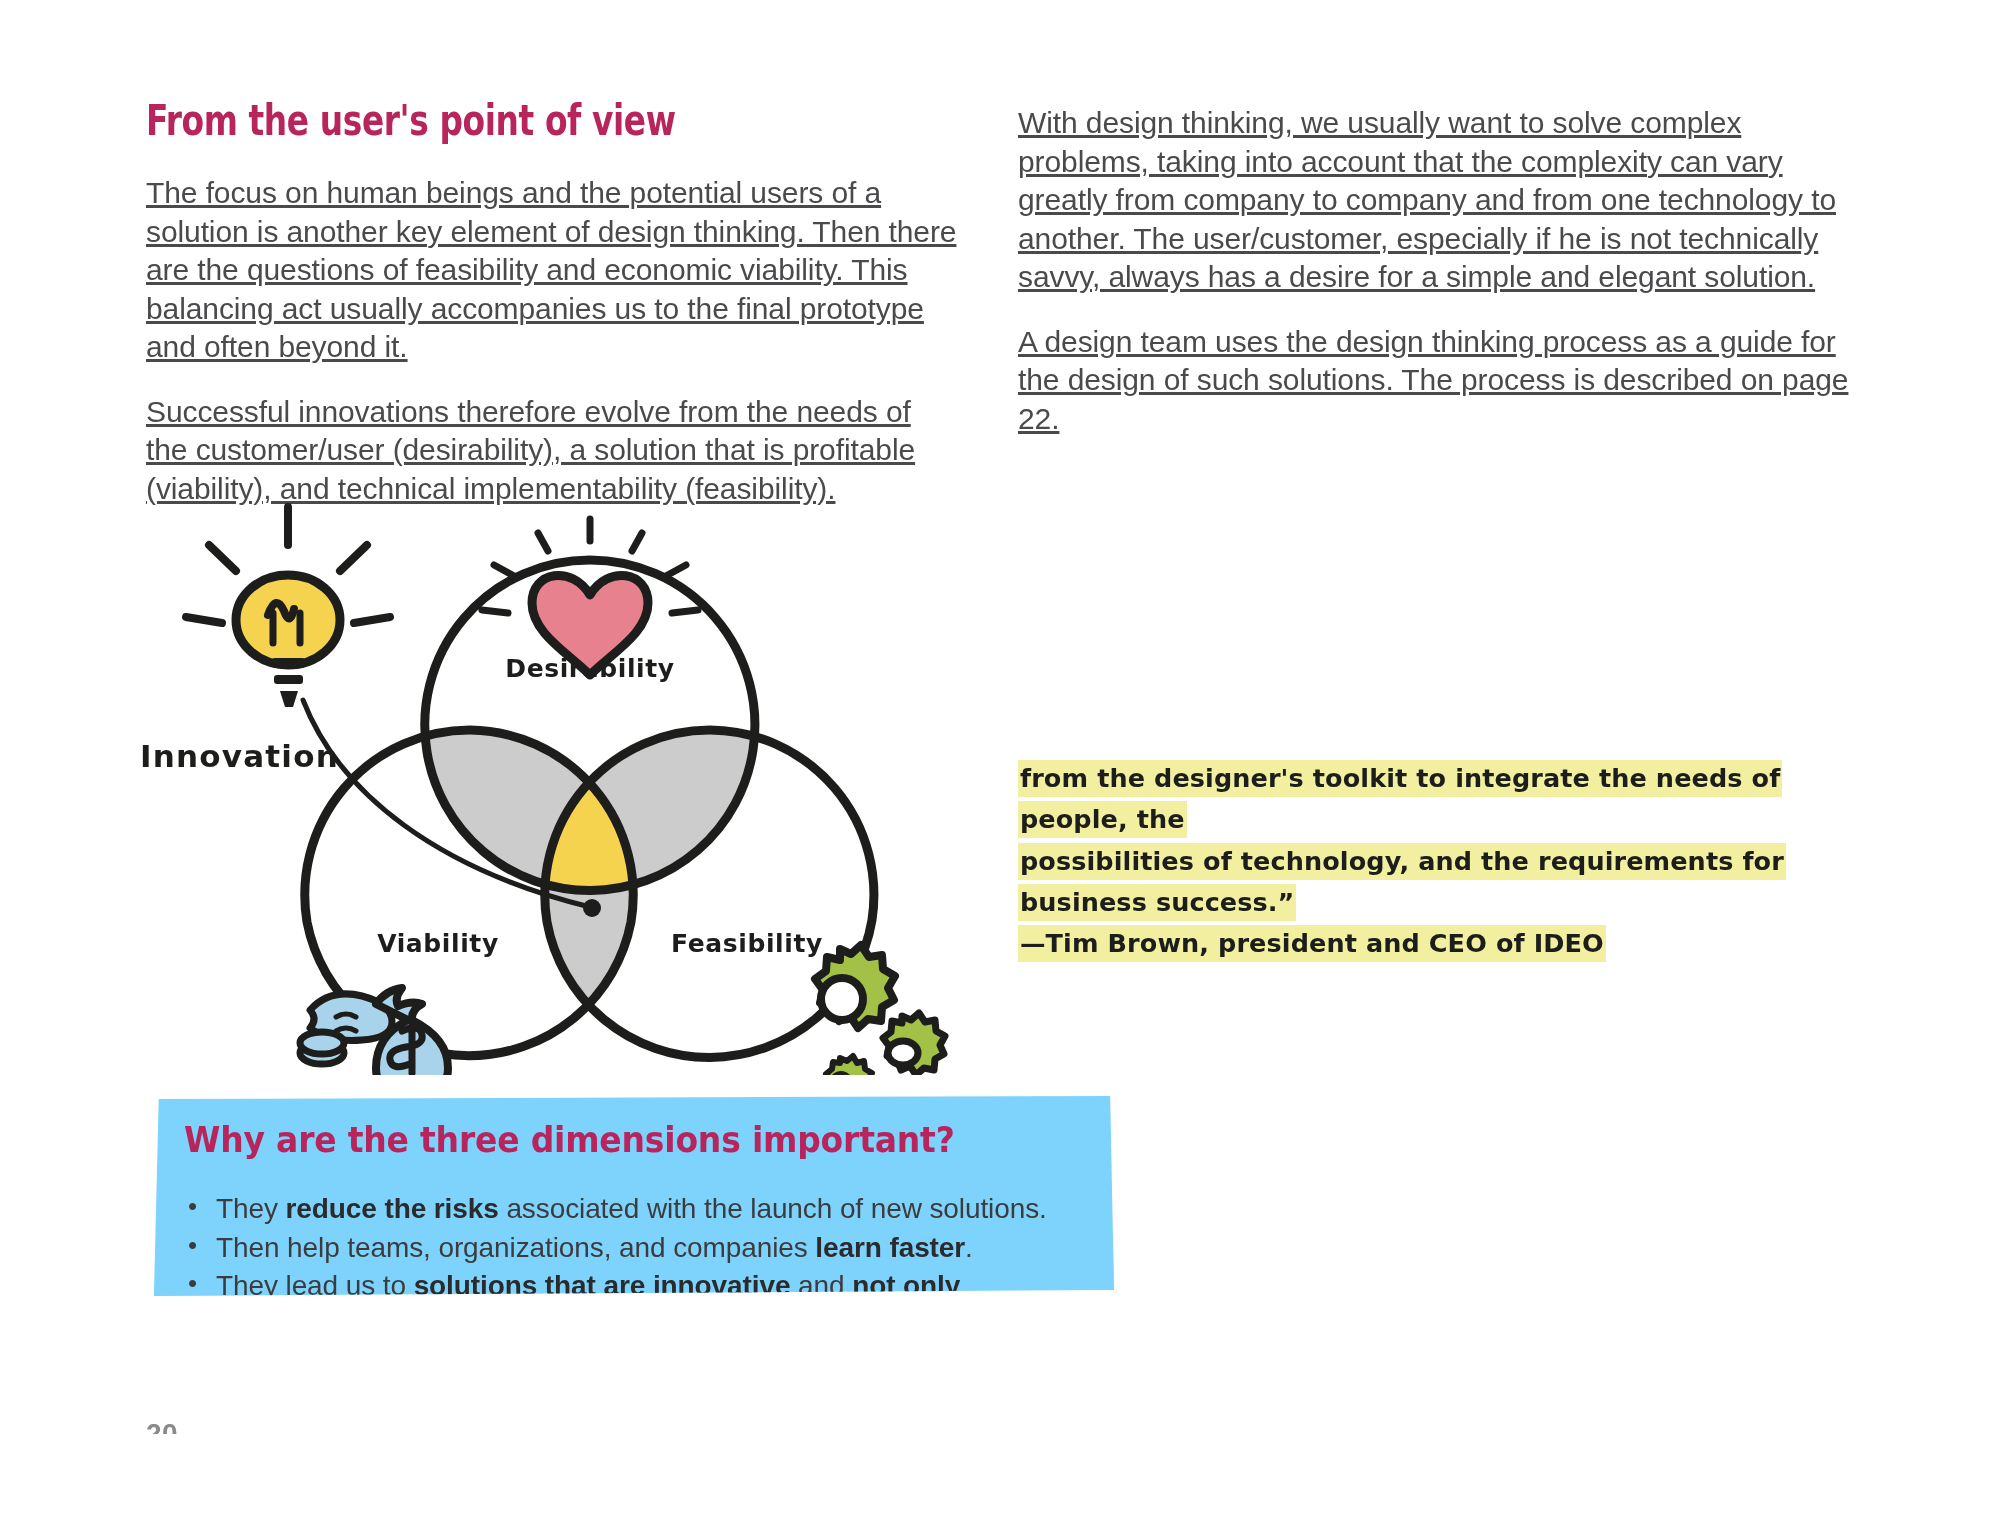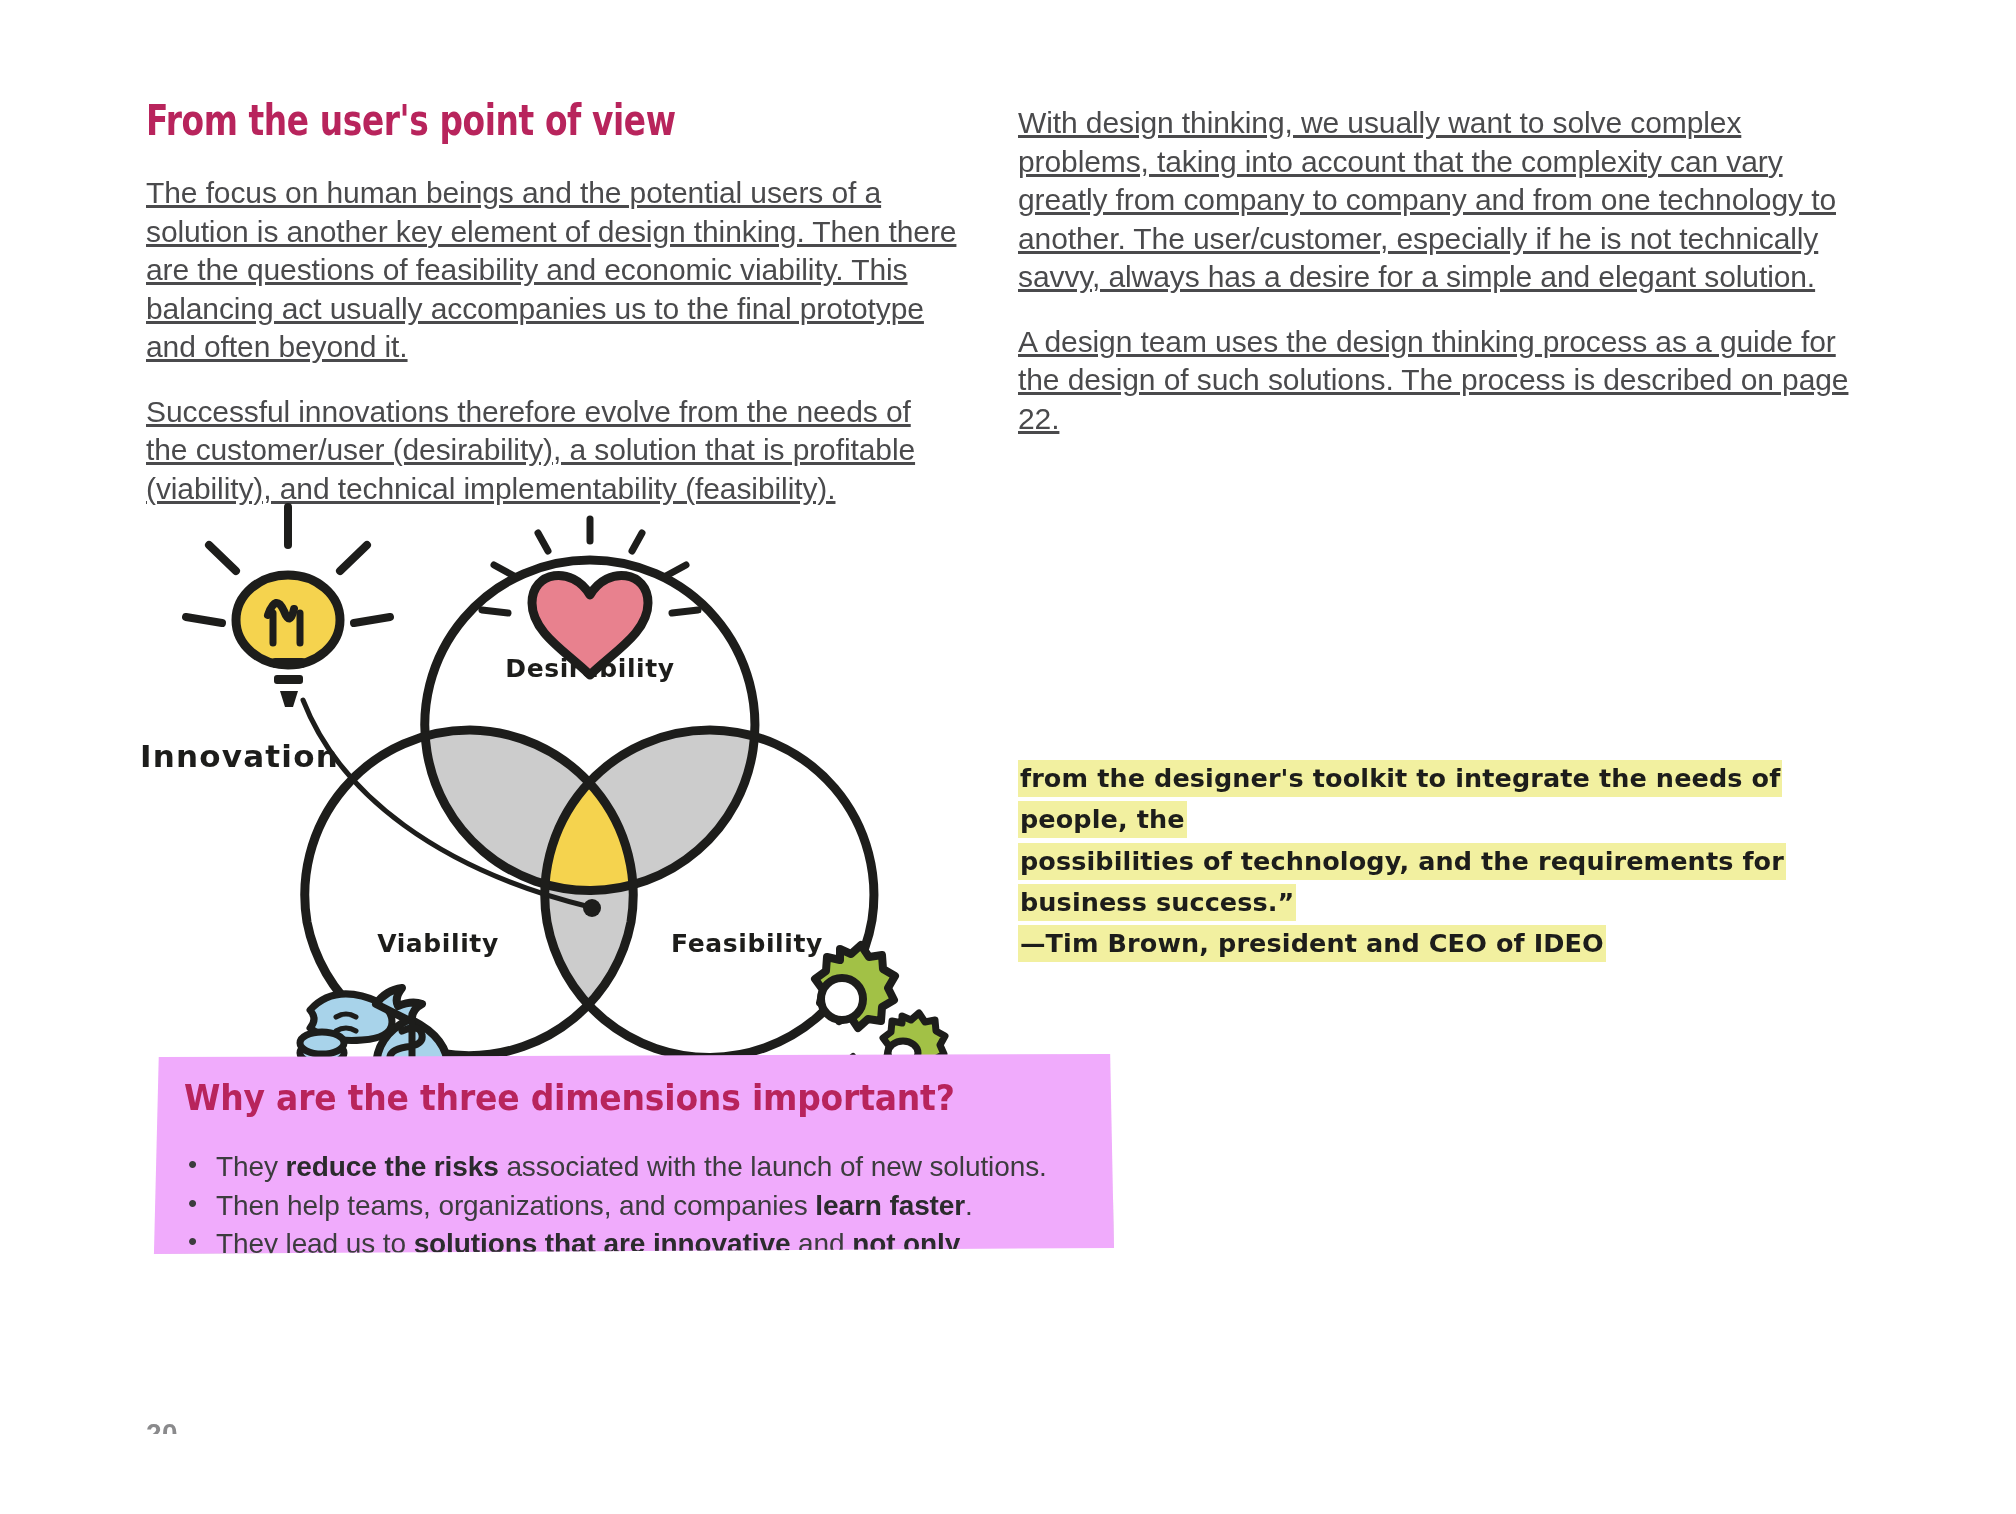--- a/index.html
+++ b/index.html
@@ -96,24 +96,24 @@
     box-decoration-break: clone;
     -webkit-box-decoration-break: clone;
     padding: 3px 2px 4px 2px;
   }
   .quote .qline { display: block; }
 
   
   .callout {
     position: absolute;
     left: 152px;
-    top: 1054px;
+    top: 1096px;
     width: 962px;
     height: 200px;
-    background: #f0abfc;
+    background: #7dd3fc;
     box-shadow: 3px 4px 7px rgba(0,0,0,0.17);
     clip-path: polygon(0.7% 1.5%, 99.6% 0%, 100% 97%, 0.2% 100%);
   }
   .callout-title {
     position: absolute;
     left: 32px;
     top: 22px;
     font-family: "DejaVu Sans", sans-serif;
     font-weight: bold;
     font-size: 33px;

